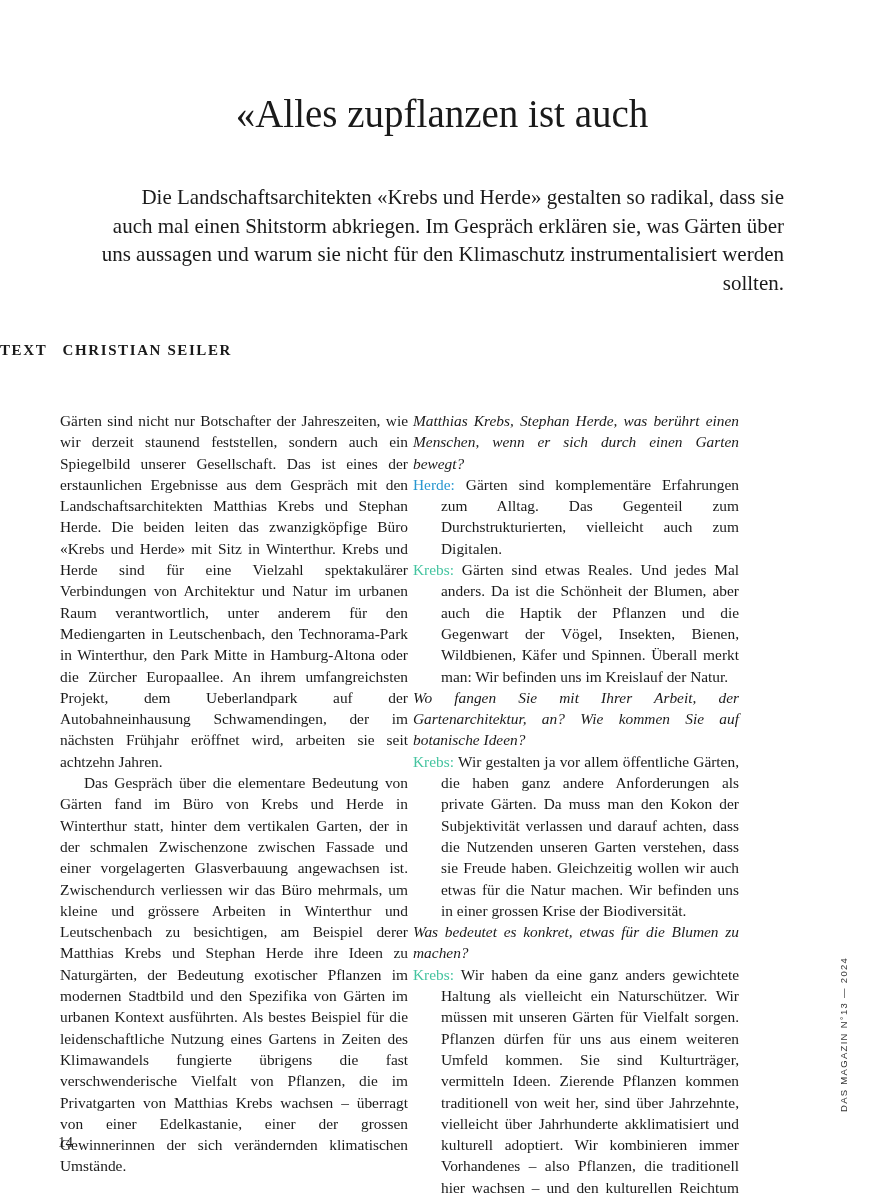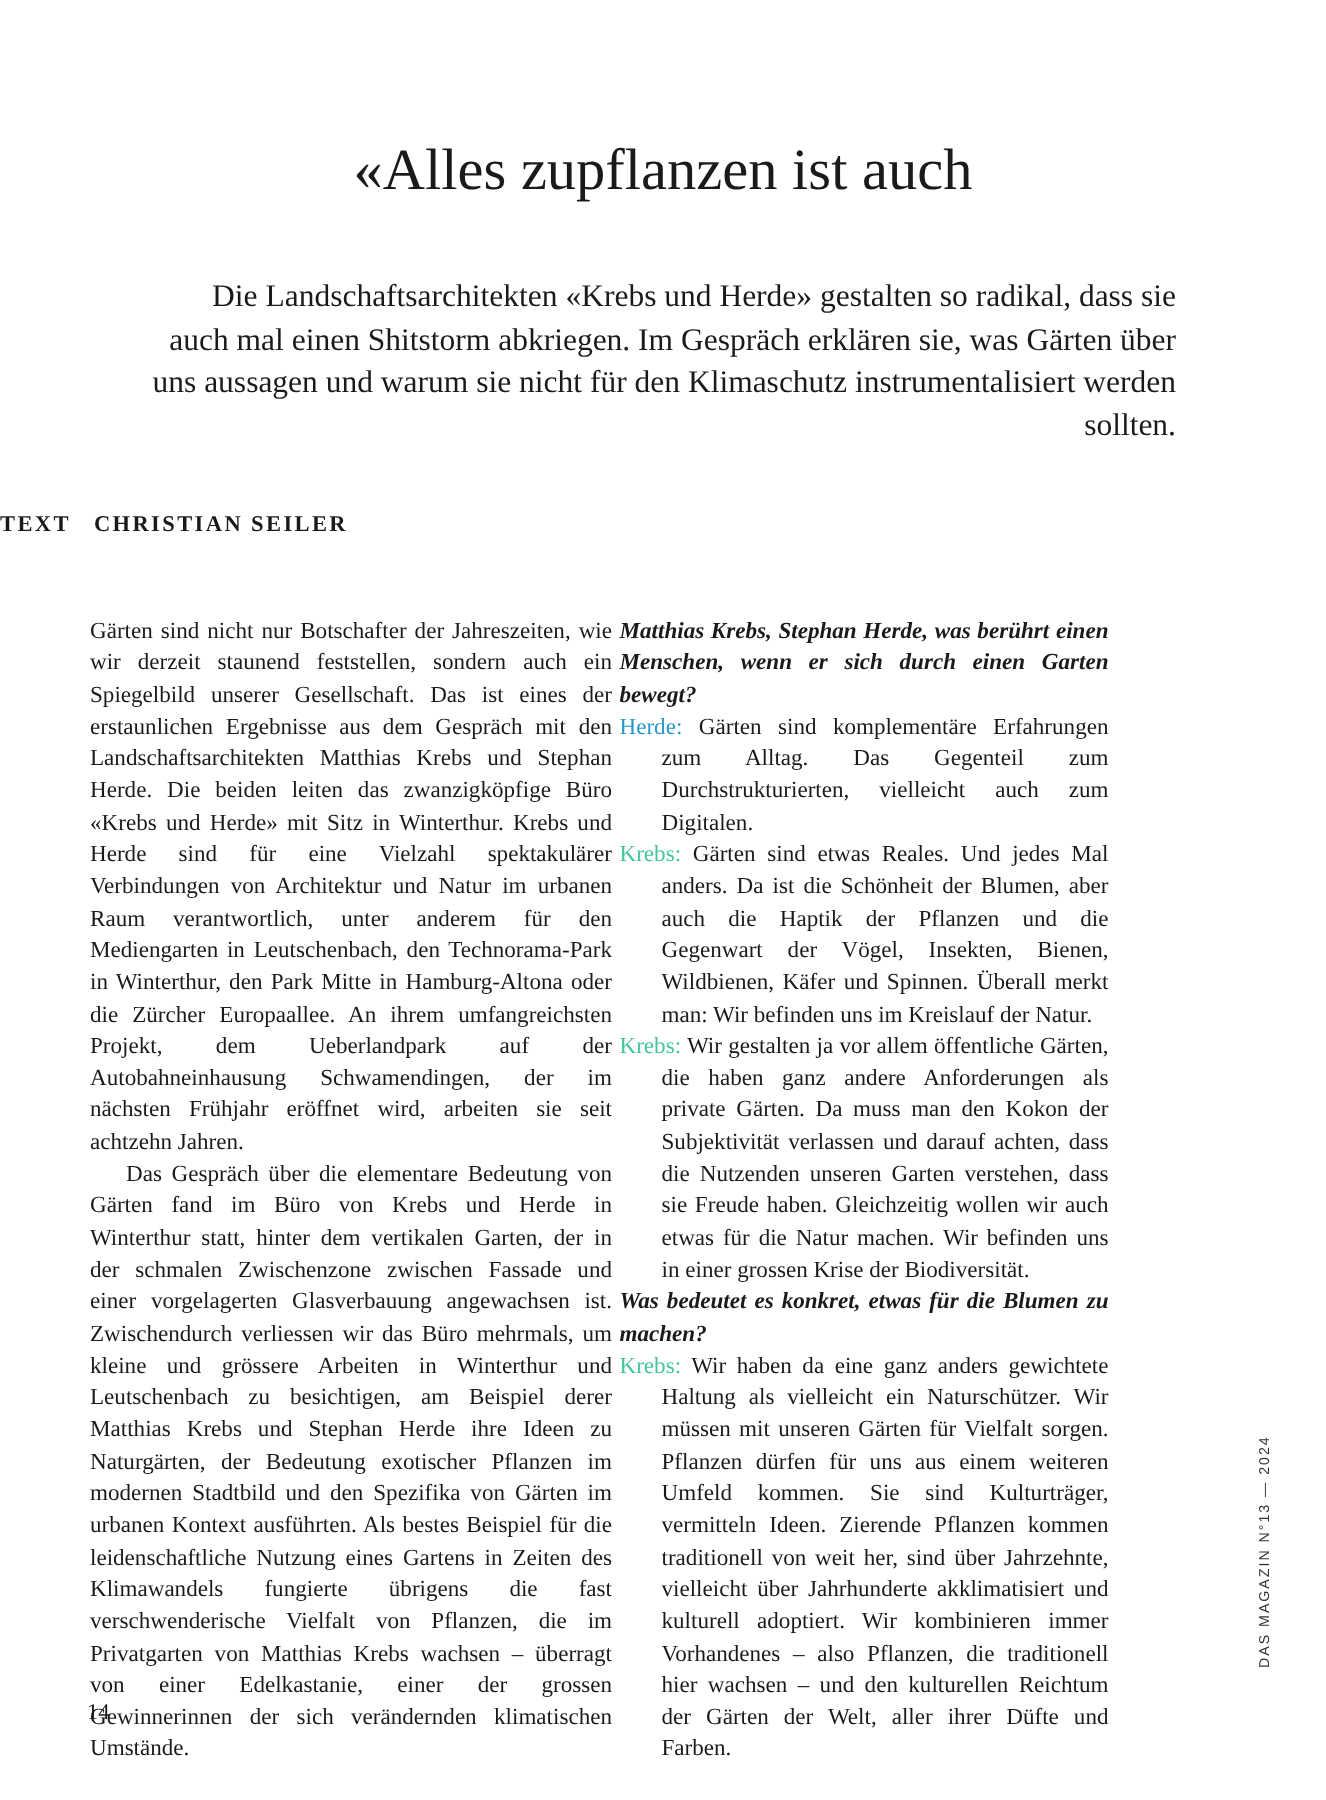--- a/index.html
+++ b/index.html
@@ -10,21 +10,21 @@
   .lead { position: absolute; left: 100px; width: 684px; top: 183px; text-align: right;
           font-family: "Liberation Serif", serif; font-size: 21px; line-height: 28.5px; color: #1a1a1a; margin: 0; }
   .byline { position: absolute; left: 0; width: 796px; top: 342px; text-align: left;
             font-family: "Liberation Serif", serif; font-size: 15px; font-weight: bold; letter-spacing: 1.6px; color: #1a1a1a; }
   .byline .lbl { margin-right: 10px; }
   .col { position: absolute; top: 410px; font-family: "Liberation Serif", serif; font-size: 15.4px; line-height: 21.3px; color: #1a1a1a; }
   .col-left { left: 60px; width: 348px; text-align: justify; hyphens: manual; }
   .col-left p { margin: 0; }
   .col-left p.indent { text-indent: 24px; }
   .col-right { left: 413px; width: 326px; text-align: justify; }
-  .q { font-style: italic; font-weight: bold; margin: 0; }
+  .q { font-style: italic; font-weight: normal; margin: 0; }
   .a { margin: 0; padding-left: 28px; text-indent: -28px; }
   .spk-krebs { color: #45c4a0; }
   .spk-herde { color: #2797d0; }
   .page-num { position: absolute; left: 58px; top: 1134px; font-family: "Liberation Serif", serif; font-size: 15px; color: #1a1a1a; }
   .side { position: absolute; left: 838px; top: 1112px; transform-origin: 0 0; transform: rotate(-90deg);
           font-family: "Liberation Sans", sans-serif; font-size: 9.5px; letter-spacing: 1.3px; color: #333; white-space: nowrap; }
 </style>
 </head>
 <body>
 
@@ -41,20 +41,21 @@
 
 <div class="col col-left">
   <p>Gärten sind nicht nur Botschafter der Jahreszeiten, wie wir derzeit staunend feststellen, sondern auch ein Spiegelbild unserer Gesellschaft. Das ist eines der erstaunlichen Ergebnisse aus dem Gespräch mit den Landschaftsarchitekten Matthias Krebs und Stephan Herde. Die beiden leiten das zwanzigköpfige Büro «Krebs und Herde» mit Sitz in Winterthur. Krebs und Herde sind für eine Vielzahl spektakulärer Verbindungen von Architektur und Natur im urbanen Raum verantwortlich, unter anderem für den Mediengarten in Leutschenbach, den Technorama-Park in Winterthur, den Park Mitte in Hamburg-Altona oder die Zürcher Europaallee. An ihrem umfangreichsten Projekt, dem Ueberlandpark auf der Autobahneinhausung Schwamendingen, der im nächsten Frühjahr eröffnet wird, arbeiten sie seit achtzehn Jahren.</p>
   <p class="indent">Das Gespräch über die elementare Bedeutung von Gärten fand im Büro von Krebs und Herde in Winterthur statt, hinter dem vertikalen Garten, der in der schmalen Zwischenzone zwischen Fassade und einer vorgelagerten Glasverbauung angewachsen ist. Zwischendurch verliessen wir das Büro mehrmals, um kleine und grössere Arbeiten in Winterthur und Leutschenbach zu besichtigen, am Beispiel derer Matthias Krebs und Stephan Herde ihre Ideen zu Naturgärten, der Bedeutung exotischer Pflanzen im modernen Stadtbild und den Spezifika von Gärten im urbanen Kontext ausführten. Als bestes Beispiel für die leidenschaftliche Nutzung eines Gartens in Zeiten des Klimawandels fungierte übrigens die fast verschwenderische Vielfalt von Pflanzen, die im Privatgarten von Matthias Krebs wachsen – überragt von einer Edelkastanie, einer der grossen Gewinnerinnen der sich verändernden klimatischen Umstände.</p>
 </div>
 
 <div class="col col-right">
   <p class="q">Matthias Krebs, Stephan Herde, was berührt einen Menschen, wenn er sich durch einen Garten bewegt?</p>
   <p class="a"><span class="spk-herde" style="color: rgb(39, 151, 208);">Herde:</span> <span>Gärten sind komplementäre Erfahrungen zum Alltag. Das Gegenteil zum Durchstrukturierten, vielleicht auch zum Digitalen.</span></p>
   <p class="a"><span class="spk-krebs" style="color: rgb(69, 196, 160);">Krebs:</span> <span>Gärten sind etwas Reales. Und jedes Mal anders. Da ist die Schönheit der Blumen, aber auch die Haptik der Pflanzen und die Gegenwart der Vögel, Insekten, Bienen, Wildbienen, Käfer und Spinnen. Überall merkt man: Wir befinden uns im Kreislauf der Natur.</span></p>
+  <p class="q">Wo fangen Sie mit Ihrer Arbeit, der Gartenarchitektur, an? Wie kommen Sie auf botanische Ideen?</p>
   <p class="a"><span class="spk-krebs" style="color: rgb(69, 196, 160);">Krebs:</span> <span>Wir gestalten ja vor allem öffentliche Gärten, die haben ganz andere Anforderungen als private Gärten. Da muss man den Kokon der Subjektivität verlassen und darauf achten, dass die Nutzenden unseren Garten verstehen, dass sie Freude haben. Gleichzeitig wollen wir auch etwas für die Natur machen. Wir befinden uns in einer grossen Krise der Biodiversität.</span></p>
   <p class="q">Was bedeutet es konkret, etwas für die Blumen zu machen?</p>
   <p class="a"><span class="spk-krebs" style="color: rgb(69, 196, 160);">Krebs:</span> <span>Wir haben da eine ganz anders gewichtete Haltung als vielleicht ein Naturschützer. Wir müssen mit unseren Gärten für Vielfalt sorgen. Pflanzen dürfen für uns aus einem weiteren Umfeld kommen. Sie sind Kulturträger, vermitteln Ideen. Zierende Pflanzen kommen traditionell von weit her, sind über Jahrzehnte, vielleicht über Jahrhunderte akklimatisiert und kulturell adoptiert. Wir kombinieren immer Vorhandenes – also Pflanzen, die traditionell hier wachsen – und den kulturellen Reichtum der Gärten der Welt, aller ihrer Düfte und Farben.</span></p>
 
 </div>
 
 <div class="page-num">14</div>
 <div class="side">DAS MAGAZIN N°13 — 2024</div>
 
 </body></html>

